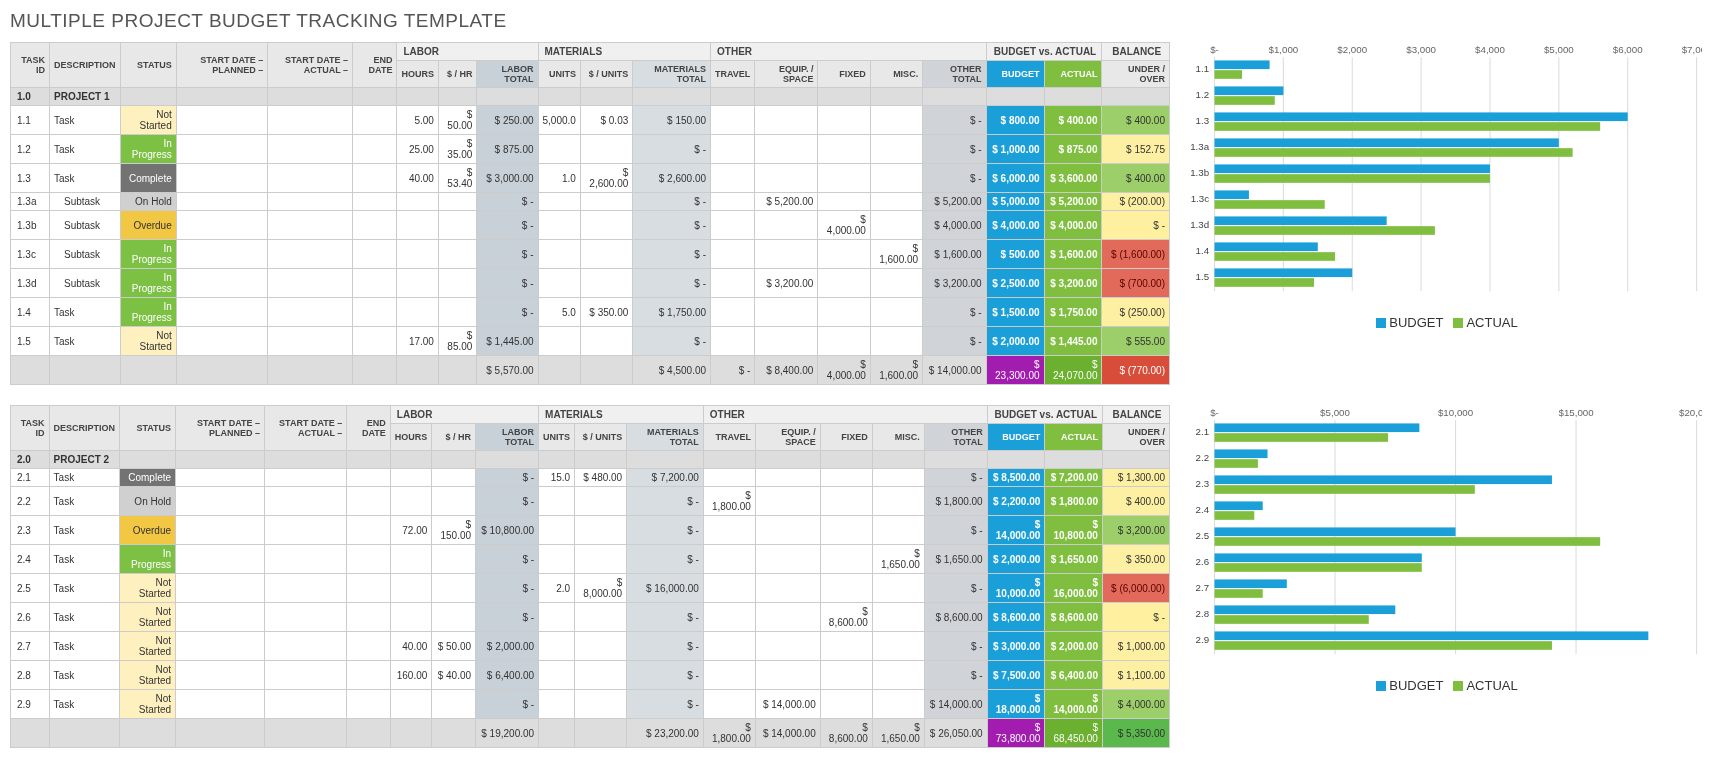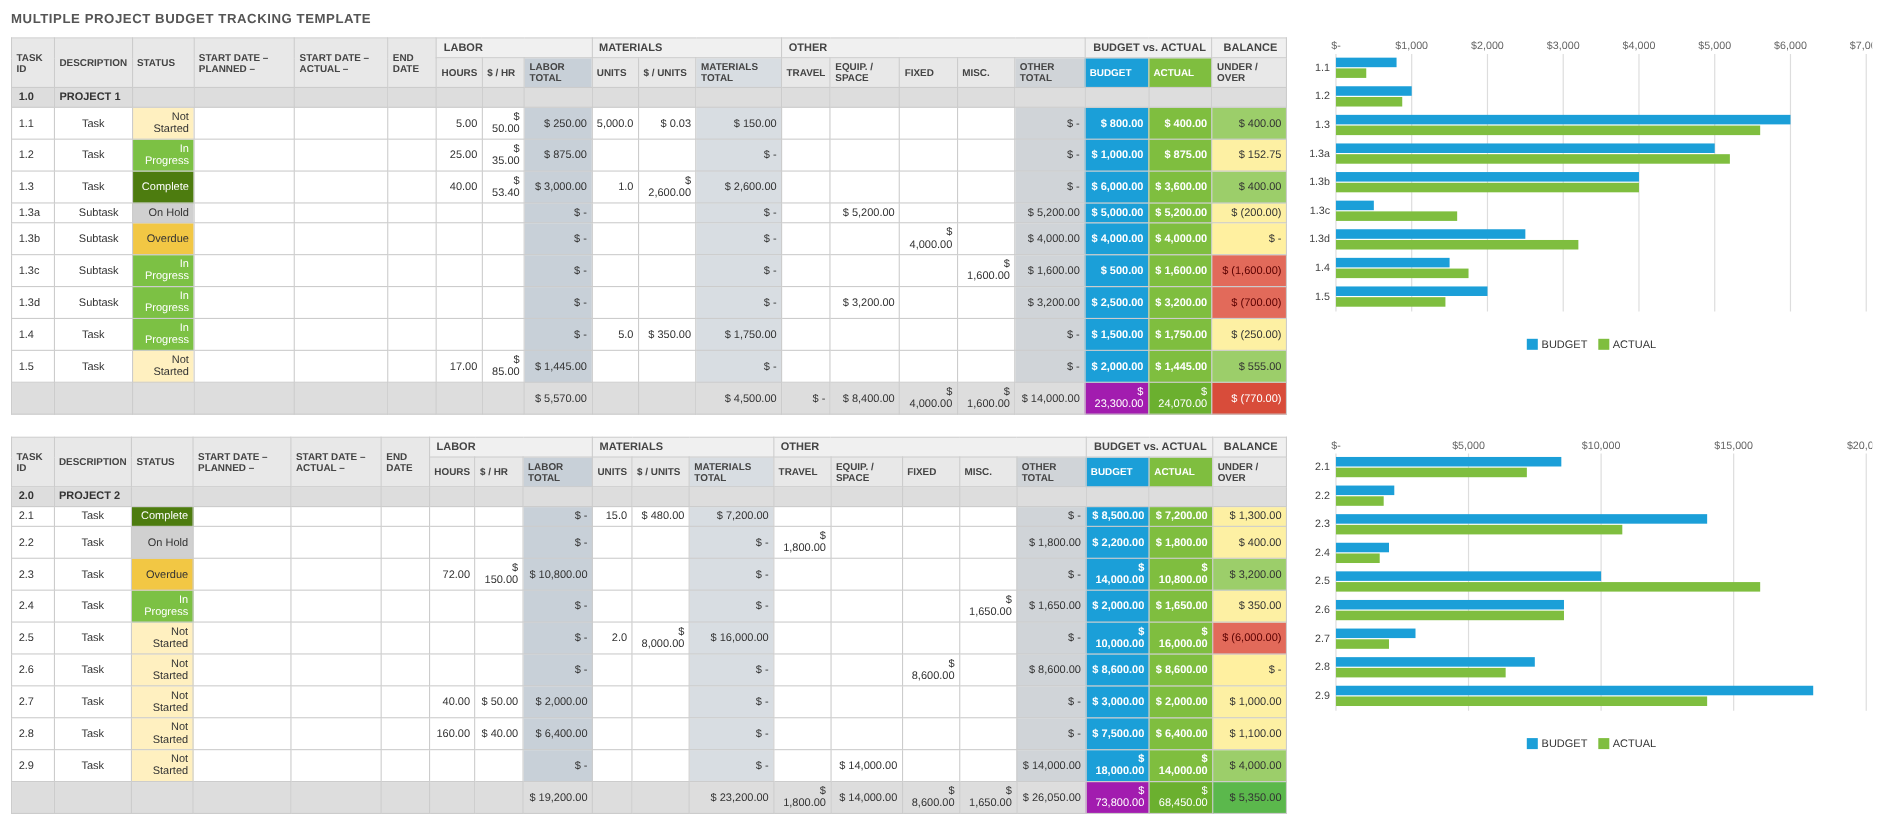--- a/index.html
+++ b/index.html
@@ -1,47 +1,47 @@
 <!DOCTYPE html>
 <html><head>
 <meta charset="utf-8">
 <style>
 body{margin:0;padding:10px;font-family:Arial,sans-serif;font-size:10px;background:#fff;color:#333}
-h1{font-size:12px;font-weight:bold;color:#555;margin:0 0 10px 0;letter-spacing:.5px}
+h1{font-size:19px;font-weight:normal;color:#555;margin:0 0 10px 0;letter-spacing:.5px}
 .wrap{display:flex;gap:12px;margin-bottom:20px}
 table{border-collapse:collapse;width:1160px}
 th,td{border:1px solid #ccc;padding:3px 4px;text-align:right;height:18px;box-sizing:border-box}
-th{background:#e8e8e8;font-size:9px;text-align:left;vertical-align:middle;color:#444}
+th{background:#e8e8e8;font-size:9px;text-align:right;vertical-align:middle;color:#444}
 th.sup{background:#f0f0f0;font-size:10px;text-align:left;padding-left:6px}
-td.l{text-align:center}
+td.l{text-align:left}
 td.c{text-align:right}
 .proj td{background:#ddd;font-weight:bold}
 .proj td:first-child,.proj td:nth-child(2){text-align:left}
 .tot td{background:#ddd;font-weight:normal}
 .st-ns{background:#fff0c0}
 .st-ip{background:#7cc144;color:#fff}
-.st-co{background:#4d7c0f;color:#fff}
+.st-co{background:#737373;color:#fff}
 .st-oh{background:#d0d0d0}
 .st-ov{background:#f2c744}
 .lt{background:#c8d0d8}
 .mt{background:#d8dde2}
 .ot{background:#d0d4d8}
 .bud{background:#1b9fd8;color:#fff;font-weight:bold}
 .act{background:#7fbe3f;color:#fff;font-weight:bold}
 .bal{background:#fdf0a3}
 .bal-pos{background:#9cce6a}
 .bal-neg{background:#e26a5a;color:#5a0000}
 .bal0{background:#fff0a0}
 .tot .bud{background:#a21caf}
 .tot .act{background:#6bb02f}
 .tot .bal-pos{background:#5bb84c}
 .tot .bal-neg{background:#d84c3a;color:#fff}
 .chart{width:520px;position:relative}
 .chart svg{width:100%;height:auto}
-.lg{text-align:center;font-size:10px;margin-top:2px}
+.lg{text-align:center;font-size:13px;margin-top:2px}
 .lg span{display:inline-block;width:10px;height:10px;margin:0 3px 0 10px;vertical-align:middle}
 .lb{background:#1b9fd8}
 .la{background:#7fbe3f}
 td:first-child{text-align:left;padding-left:6px}
 .sub td:nth-child(2){padding-left:14px}
 </style>
 </head>
 <body>
 
 <h1>MULTIPLE PROJECT BUDGET TRACKING TEMPLATE</h1>

